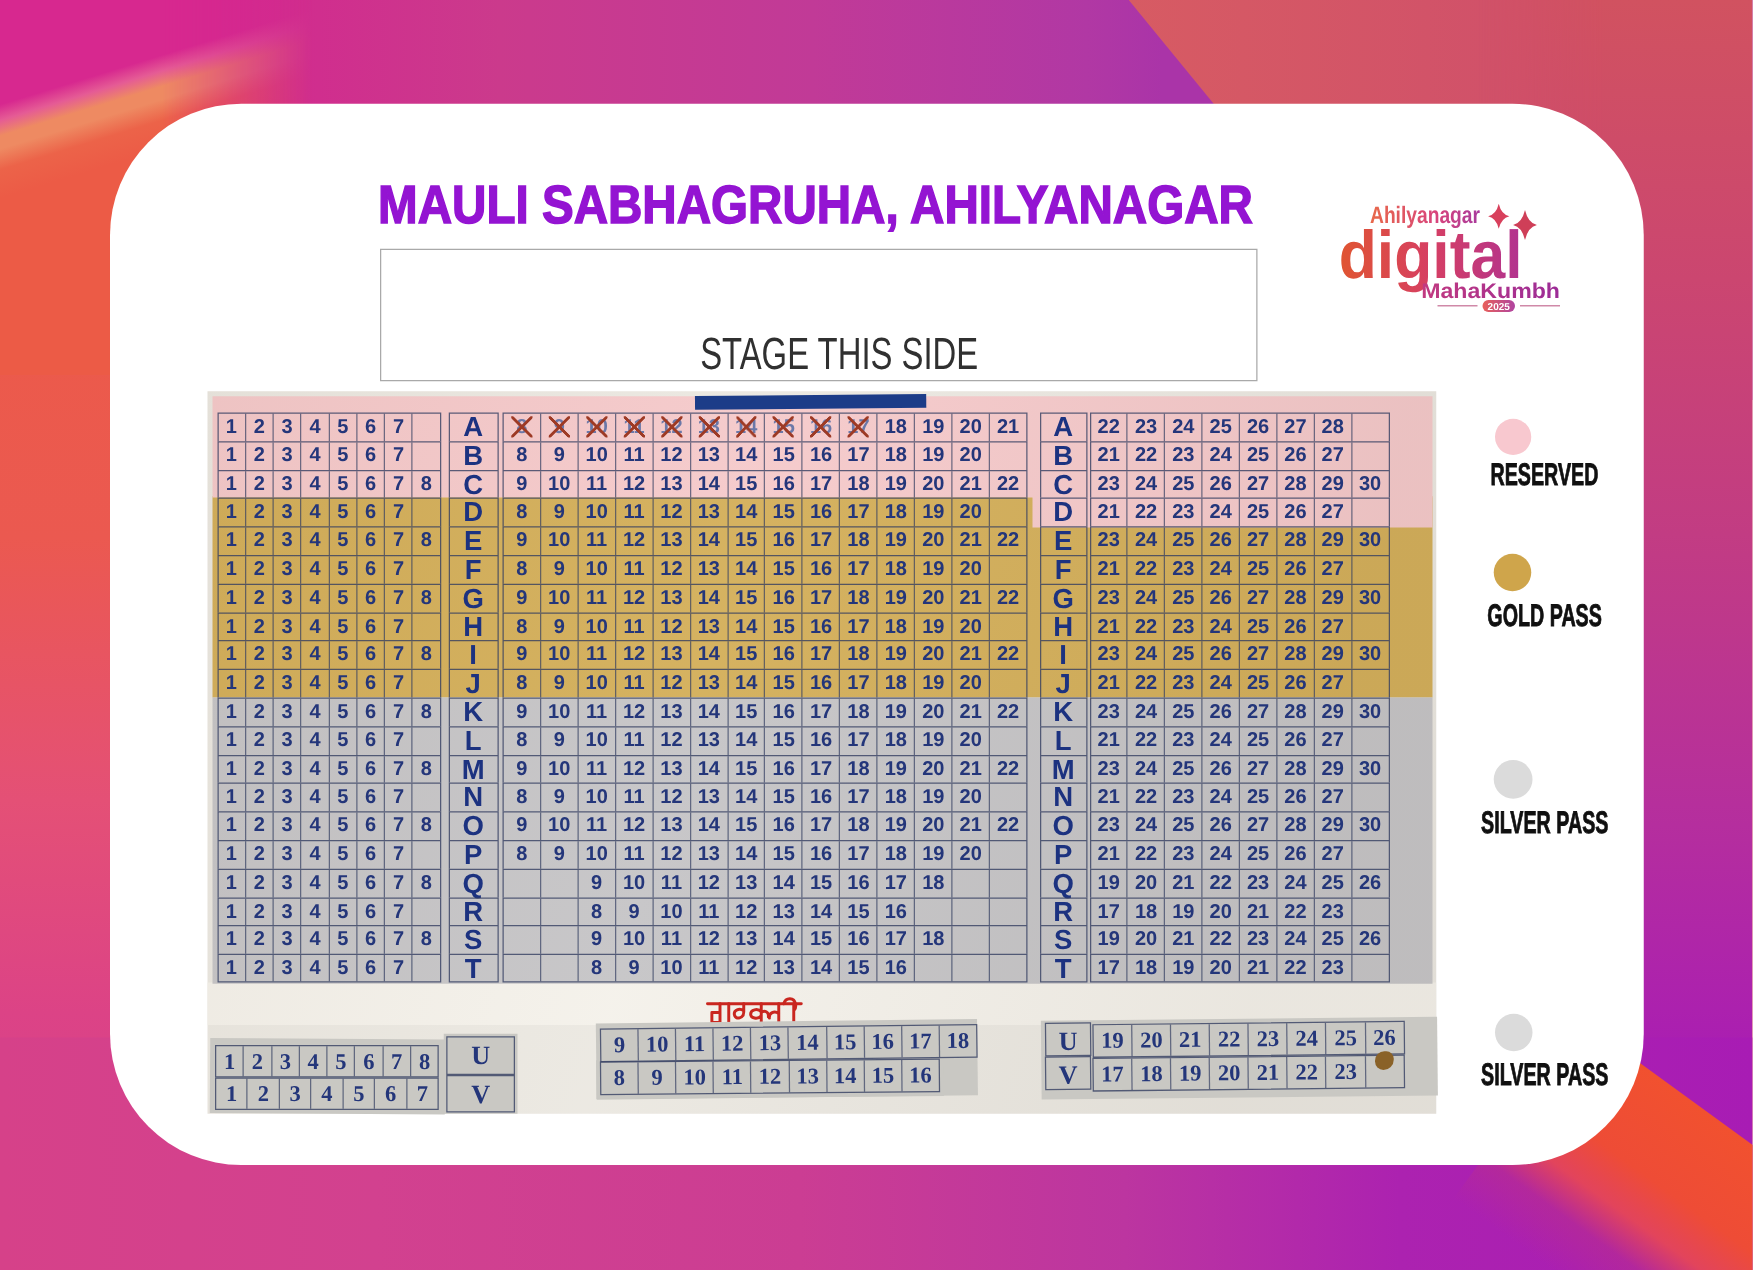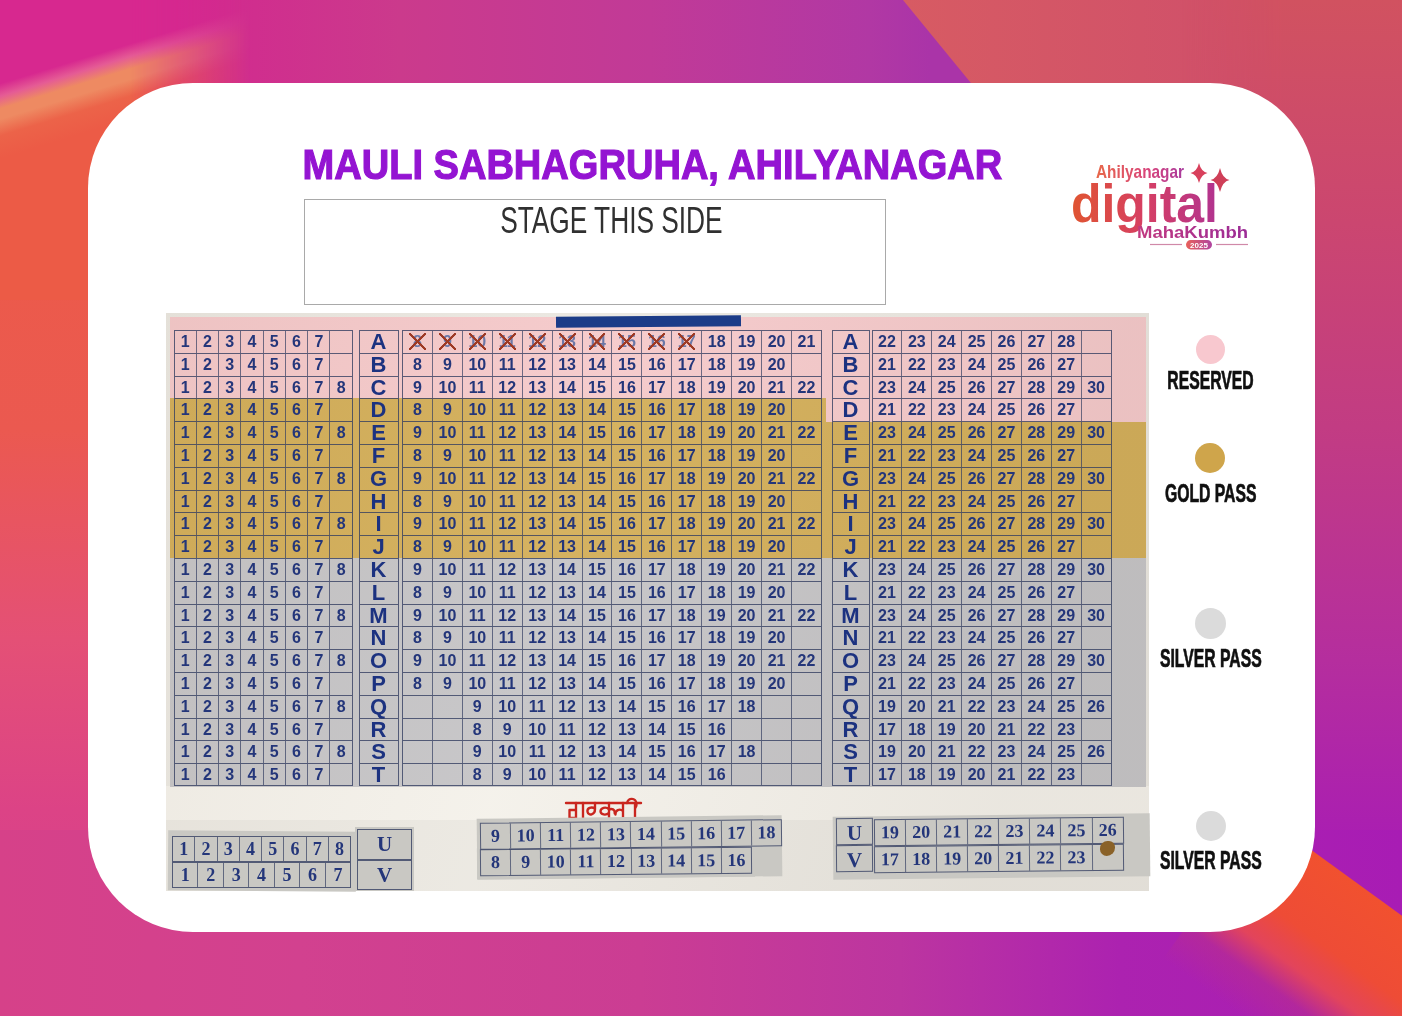--- a/index.html
+++ b/index.html
@@ -13,21 +13,21 @@
 .num{font-size:16px;line-height:21.5px;color:#24367a;}
 .let{font-size:22px;line-height:21px;color:#1c3280;}
 .bnum{font-family:"Liberation Serif",serif;font-size:18px;line-height:25px;color:#24367a;}
 .blet{font-family:"Liberation Serif",serif;font-size:21px;line-height:28px;color:#24367a;}
 .xx{position:absolute;left:6px;right:6px;top:2px;bottom:3px;
  background:linear-gradient(to top right,transparent 44%,#9e3a25 46.5%,#9e3a25 53.5%,transparent 56%),
  linear-gradient(to bottom right,transparent 44%,#9e3a25 46.5%,#9e3a25 53.5%,transparent 56%);}
 .sticker{position:absolute;background:#c9c8c3;}
 .dimn{color:#6b78a8;}
 .legtxt{position:absolute;width:200px;text-align:center;font-weight:bold;font-size:25px;color:#101010;
- letter-spacing:0px;}
+ letter-spacing:0px;margin-left:25px;}
 .legtxt span{display:inline-block;transform:scaleX(0.63);transform-origin:center;white-space:nowrap;-webkit-text-stroke:0.7px #101010;}
 </style></head>
 <body>
 
 <div class="abs" style="left:0;top:0;width:1402px;height:320px;
  background:linear-gradient(90deg,#d3278f 0px,#d3278f 170px,#cb3a8c 400px,#c13a97 650px,#b138a4 870px,#aa34a8 930px,#aa34a8 1402px);"></div>
 
 <div class="abs" style="left:903px;top:0;width:499px;height:320px;
  clip-path:polygon(0px 0px,499px 0px,499px 320px,262px 320px);
  background:linear-gradient(90deg,#d75b63 0px,#d0506a 330px,#c84a70 499px);"></div>
@@ -83,22 +83,22 @@
  <text x="11" y="74" font-family="Liberation Sans" font-weight="bold" font-size="54" fill="url(#lgd)" textLength="147" lengthAdjust="spacingAndGlyphs">digital</text>
  <text x="77" y="90" font-family="Liberation Sans" font-weight="bold" font-size="17" fill="url(#lgm)" textLength="111" lengthAdjust="spacingAndGlyphs">MahaKumbh</text>
  <path d="M139,15 Q141,23.5 147.5,25 Q141,26.5 139,35 Q137,26.5 130.5,25 Q137,23.5 139,15 Z" fill="#d8405c"></path>
  <path d="M160,20 Q162.5,30.5 169.5,32 Q162.5,33.5 160,44 Q157.5,33.5 150.5,32 Q157.5,30.5 160,20 Z" fill="#cf3f58"></path>
  <line x1="90" y1="96.5" x2="122" y2="96.5" stroke="#d089a8" stroke-width="1.2"></line>
  <line x1="156" y1="96.5" x2="188" y2="96.5" stroke="#d089a8" stroke-width="1.2"></line>
  <rect x="126" y="92" width="26" height="9.5" rx="4.7" fill="url(#lgb)"></rect>
  <text x="139" y="99.8" font-family="Liberation Sans" font-weight="bold" font-size="8" fill="#ffffff" text-anchor="middle">2025</text>
 </svg>
 
-<div class="abs" style="left:304px;top:199px;width:582px;height:106px;border:1.4px solid #a9a9a9;box-sizing:border-box;
- display:flex;align-items:flex-start;justify-content:center;padding-left:32px;">
+<div class="abs" style="left:304px;top:199px;width:702px;height:106px;border:1.4px solid #a9a9a9;box-sizing:border-box;
+ display:flex;align-items:flex-end;justify-content:center;padding-left:32px;">
  <span style="display:inline-block;font-size:36px;color:#303030;transform:scaleX(0.73);white-space:nowrap;">STAGE THIS SIDE</span>
 </div>
 
 <div class="abs" style="left:166px;top:313px;width:983px;height:578px;background:#ebe8e1;"></div>
 
 <div class="abs" style="left:166px;top:786px;width:983px;height:34px;background:#f4f1ea;"></div>
 
 <div class="abs" style="left:170px;top:397px;width:976px;height:161px;background:#d3ae58;"></div>
 
 <div class="abs" style="left:170px;top:317px;width:976px;height:81px;background:#f5c9ca;"></div>

